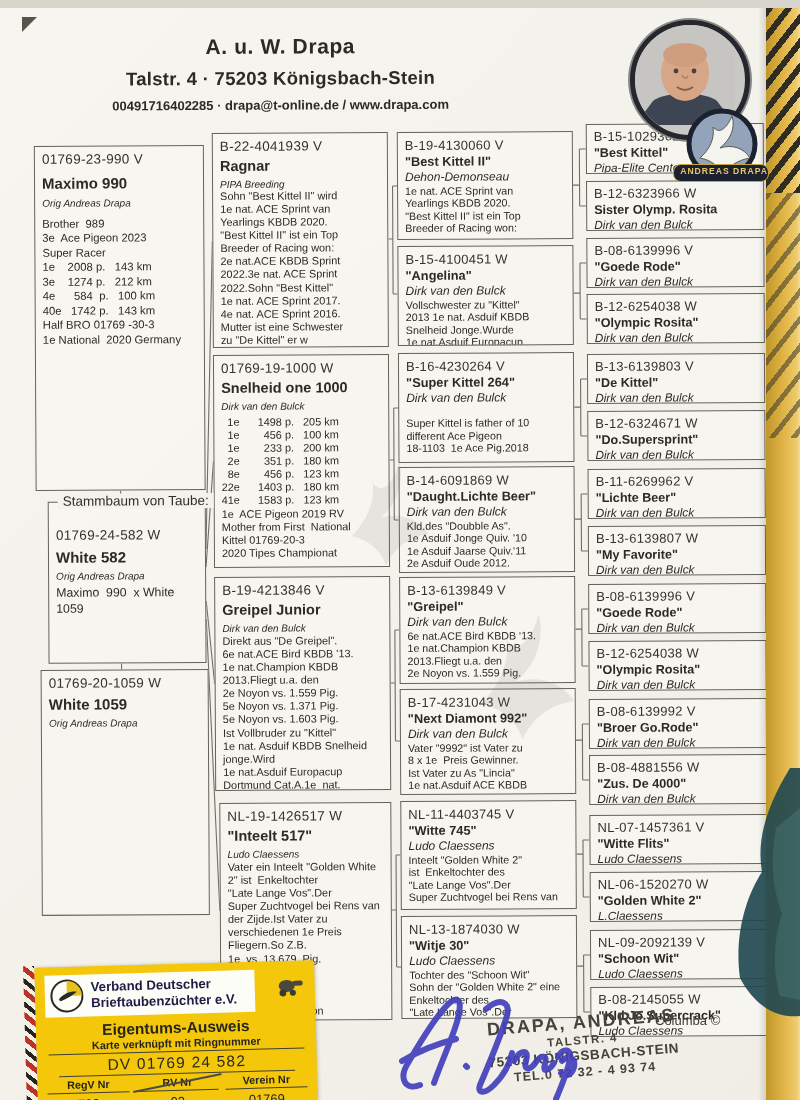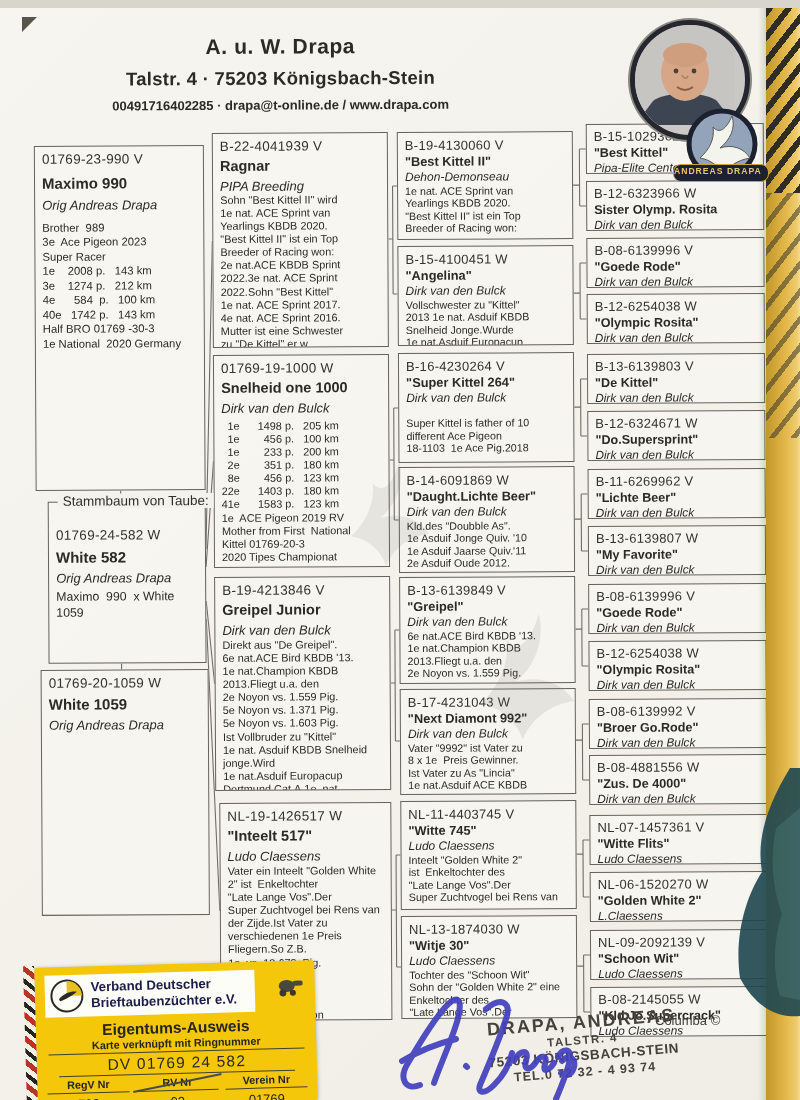--- a/index.html
+++ b/index.html
@@ -11,21 +11,21 @@
   .hdr{position:absolute;left:18px;top:26px;width:530px;text-align:center;z-index:3;}
   .hdr .h1{font-size:21px;font-weight:bold;letter-spacing:.6px;}
   .hdr .h2{font-size:18.5px;font-weight:bold;margin-top:9px;letter-spacing:.3px;}
   .hdr .h3{font-size:13px;font-weight:bold;margin-top:8px;}
 
   
   .pbox{position:absolute;border:1.3px solid #63625b;background:rgba(246,245,240,.93);
         padding:5px 7px;box-sizing:border-box;z-index:3;overflow:hidden;}
   .ring{font-size:13.5px;letter-spacing:.3px;margin-bottom:4px;color:#33322e;}
   .pname{font-size:14.5px;font-weight:bold;margin-bottom:5px;}
-  .breeder{font-size:13px;font-style:italic;margin-bottom:4px;}
+  .breeder{font-size:10px;font-style:italic;margin-bottom:4px;}
   .details{font-size:11px;line-height:1.22;white-space:pre-wrap;}
   .g1 .pname{font-size:15px;}
   .g1 .details{font-size:11.3px;line-height:1.28;}
   .g2 .details{font-size:10.9px;line-height:1.2;}
   .g3 .ring{font-size:13px;margin-bottom:1px;}
   .g3 .pname{font-size:12.8px;margin-bottom:1px;}
   .g3 .breeder{font-size:12px;margin-bottom:3px;}
   .g3 .details{font-size:10.7px;line-height:1.15;}
   .g4{padding:4px 7px;}
   .g4 .ring{font-size:13px;margin-bottom:2px;}
@@ -51,21 +51,21 @@
         border-left:15px solid #57544a;border-bottom:15px solid transparent;}
 
   
   .wm{position:absolute;z-index:1;}
 
   
   .photo{position:absolute;left:630px;top:12px;width:110px;height:110px;border-radius:50%;
          border:5px solid #26262f;box-shadow:0 0 0 2px #8a8a84;background:#c9c8c4;overflow:hidden;z-index:6;}
   .badge{position:absolute;left:672px;top:100px;width:102px;height:74px;z-index:7;}
   .badge-banner{position:absolute;left:1px;right:5px;bottom:0;height:16px;background:#1c2130;
-        border:1.5px solid #c9a33b;border-radius:8px;text-align:left;line-height:13px;
+        border:1.5px solid #c9a33b;border-radius:8px;text-align:right;line-height:13px;
         font-size:8.6px;font-weight:bold;letter-spacing:1px;color:#e7c767;}
 
   
   .card{position:absolute;left:36px;top:956px;width:280px;height:140px;background:#f4c70a;
         transform:rotate(-1.6deg);border-radius:3px;box-shadow:0 1px 4px rgba(0,0,0,.3);z-index:8;}
   .card-stripe{position:absolute;left:-11px;top:-2px;width:11px;height:146px;
         background:repeating-linear-gradient(40deg,#bb3226 0 5px,#f4efe3 5px 9px,#26241e 9px 13px,#f4efe3 13px 18px);}
   .card-band{position:absolute;left:10px;top:8px;width:210px;height:42px;background:#fdfdf7;
         display:flex;align-items:center;gap:7px;padding:0 5px;box-sizing:border-box;}
   .card-org{font-size:13.2px;font-weight:bold;line-height:1.18;color:#1d1c46;}

